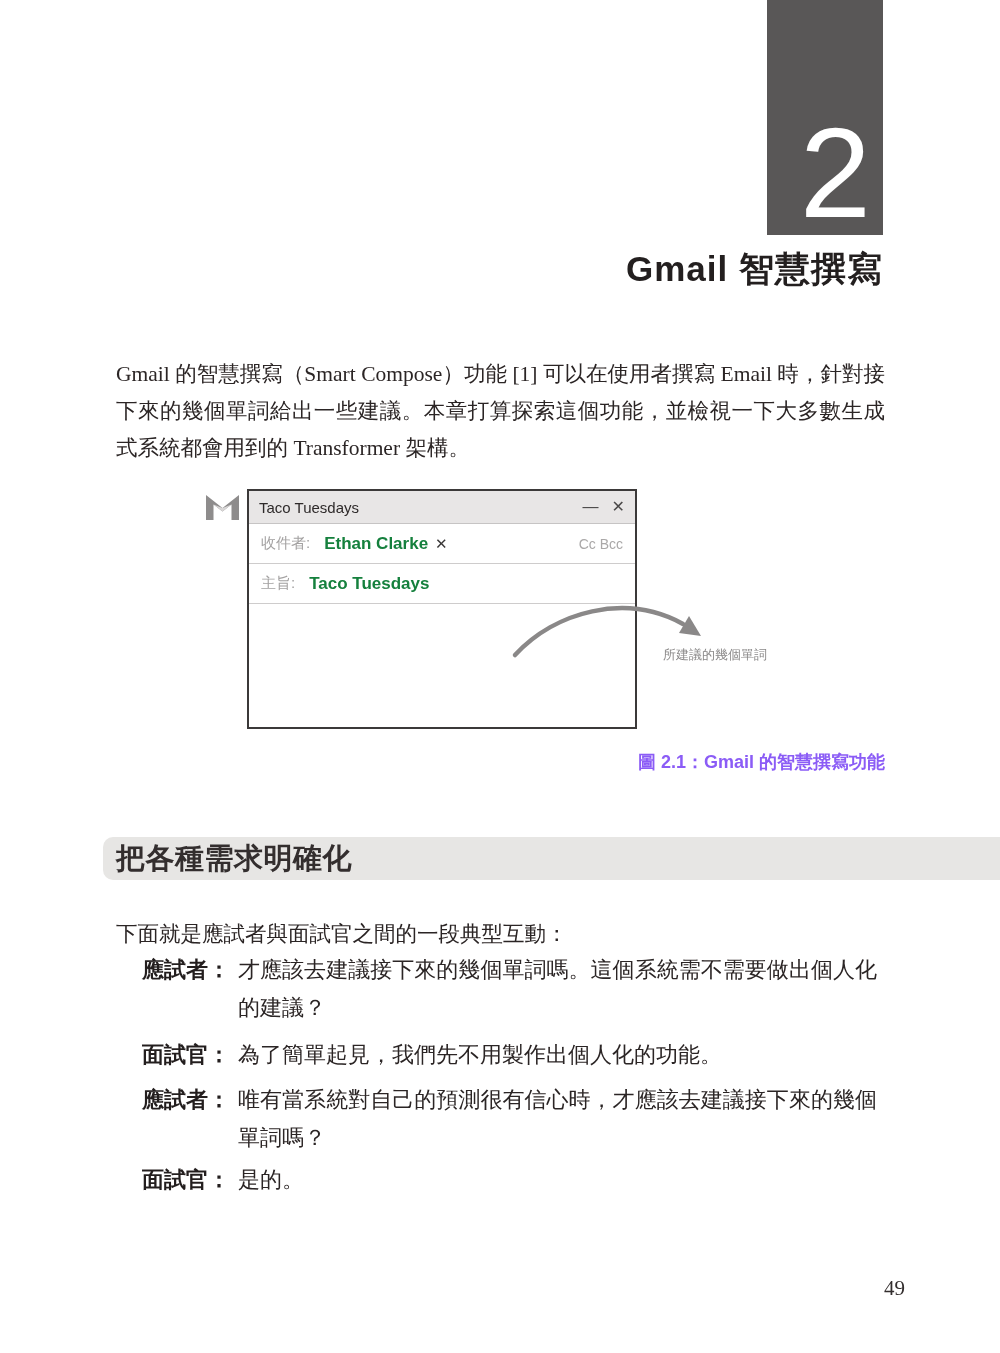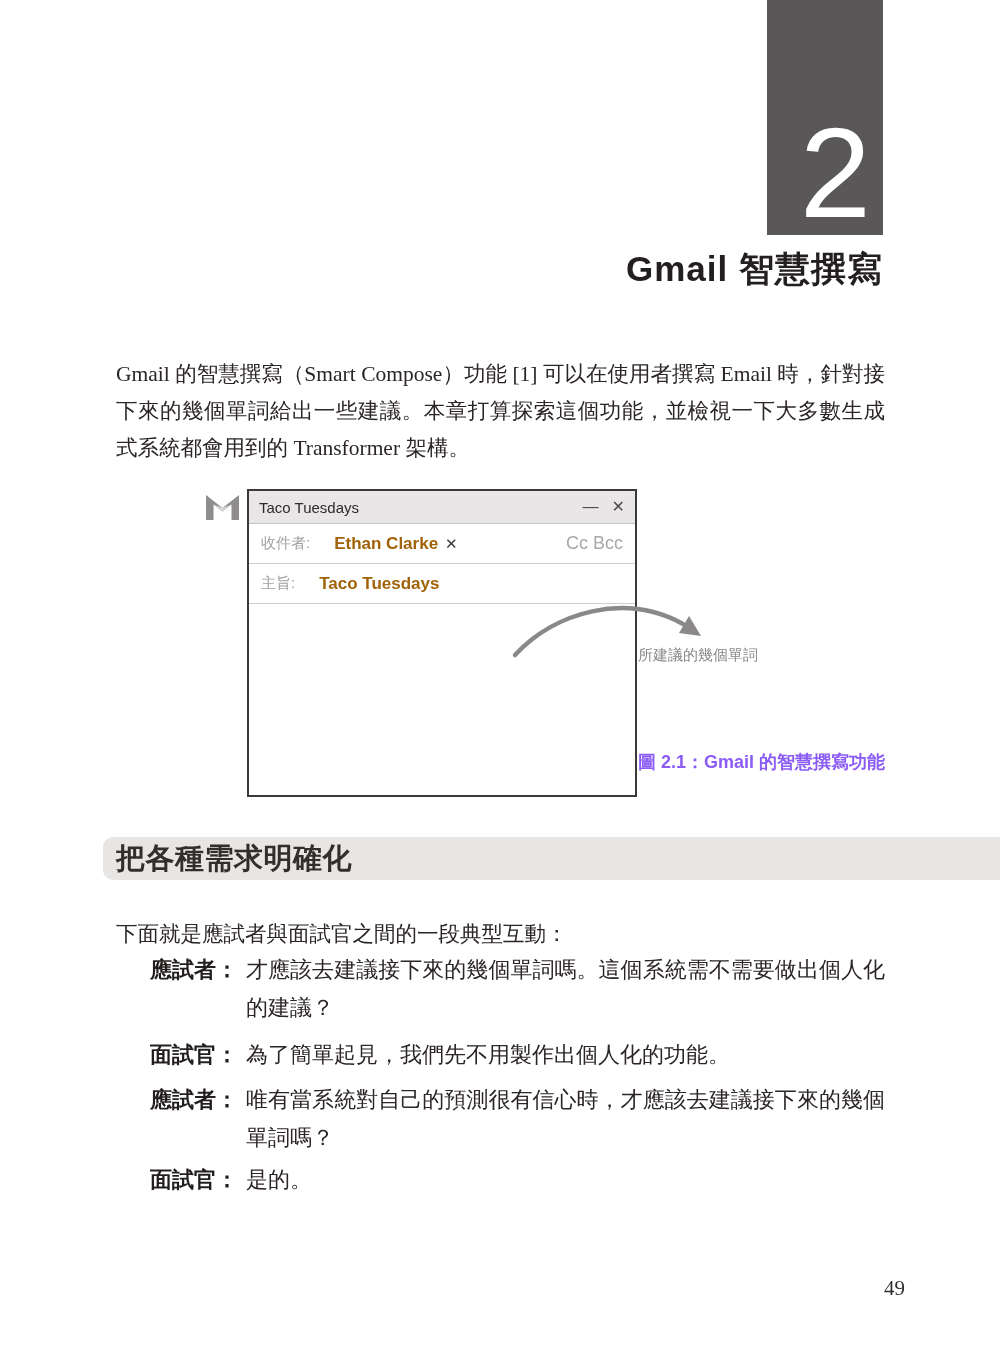--- a/index.html
+++ b/index.html
@@ -47,21 +47,21 @@
     font-size: 21.5px;
     line-height: 37px;
     text-align: justify;
     color: #2b2525;
   }
 
   
   .figure { position: absolute; left: 200px; top: 484px; width: 700px; height: 262px; }
   .gmail-logo { position: absolute; left: 4px; top: 8px; }
   .compose-window {
-    position: absolute; left: 47px; top: 5px; width: 390px; height: 308px;
+    position: absolute; left: 47px; top: 5px; width: 390px; height: 240px;
     border: 2px solid #3b3939;
     background: #ffffff;
     font-family: "Liberation Sans", "DejaVu Sans", sans-serif;
   }
   .titlebar {
     height: 33px;
     background: #e8e6e6;
     border-bottom: 1px solid #c6c4c4;
     display: flex; align-items: center;
     padding: 0 10px;
@@ -70,43 +70,43 @@
   }
   .titlebar-controls { margin-left: auto; display: flex; gap: 13px; align-items: center; color: #4a4848; }
   .titlebar-controls .ctl { font-size: 16px; line-height: 1; cursor: default; }
   .win-row {
     height: 40px;
     border-bottom: 1px solid #cecccc;
     display: flex; align-items: center;
     padding: 0 12px;
     font-size: 15px;
   }
-  .field-label { color: #a3a1a1; margin-right: 24px; }
-  .field-value { color: #a16207; font-weight: 700; font-size: 17px; }
+  .field-label { color: #a3a1a1; margin-right: 14px; }
+  .field-value { color: #15803d; font-weight: 700; font-size: 17px; }
   .chip-x { margin-left: 7px; font-size: 15px; color: #3a3838; }
-  .ccbcc { margin-left: auto; color: #aaa8a8; font-size: 18px; }
+  .ccbcc { margin-left: auto; color: #aaa8a8; font-size: 14px; }
   .win-body { padding: 11px 12px; font-size: 17px; }
   .body-line1 { font-weight: 700; color: #181414; margin-bottom: 21px; }
   .typed { font-weight: 700; color: #181414; }
   .suggestion { color: #bcbaba; font-weight: 400; }
   .tab-key {
     display: inline-block;
     margin-left: 7px;
     padding: 1px 11px 2px;
     border: 1.5px solid #cbc9c9;
     border-radius: 5px;
     color: #b1afaf;
     font-size: 13.5px;
     vertical-align: 1px;
   }
   .arrow-svg { position: absolute; left: 0; top: 0; pointer-events: none; }
   .annotation {
-    position: absolute; left: 438px; top: 162px;
-    font-family: "Liberation Sans", "DejaVu Sans", sans-serif;
-    font-size: 15px;
+    position: absolute; left: 463px; top: 162px;
+    font-family: "Liberation Sans", "DejaVu Sans", sans-serif;
+    font-size: 13px;
     color: #8a8888;
     white-space: nowrap;
   }
   .caption {
     position: absolute; left: 116px; top: 750px; width: 769px;
     text-align: right;
     font-family: "Liberation Sans", "DejaVu Sans", sans-serif;
     font-size: 18px;
     font-weight: 700;
     color: #8b5cf6;
@@ -129,21 +129,21 @@
   }
   .lead {
     position: absolute; left: 116px; top: 919px;
     font-size: 21.5px;
     color: #2b2525;
     white-space: nowrap;
   }
 
   
   .dialogue-row {
-    position: absolute; left: 150px; width: 735px;
+    position: absolute; left: 142px; width: 735px;
     display: flex;
     font-size: 22px;
     line-height: 38px;
   }
   .speaker {
     flex: 0 0 96px;
     font-weight: 700;
     color: #231e1e;
     white-space: nowrap;
   }

